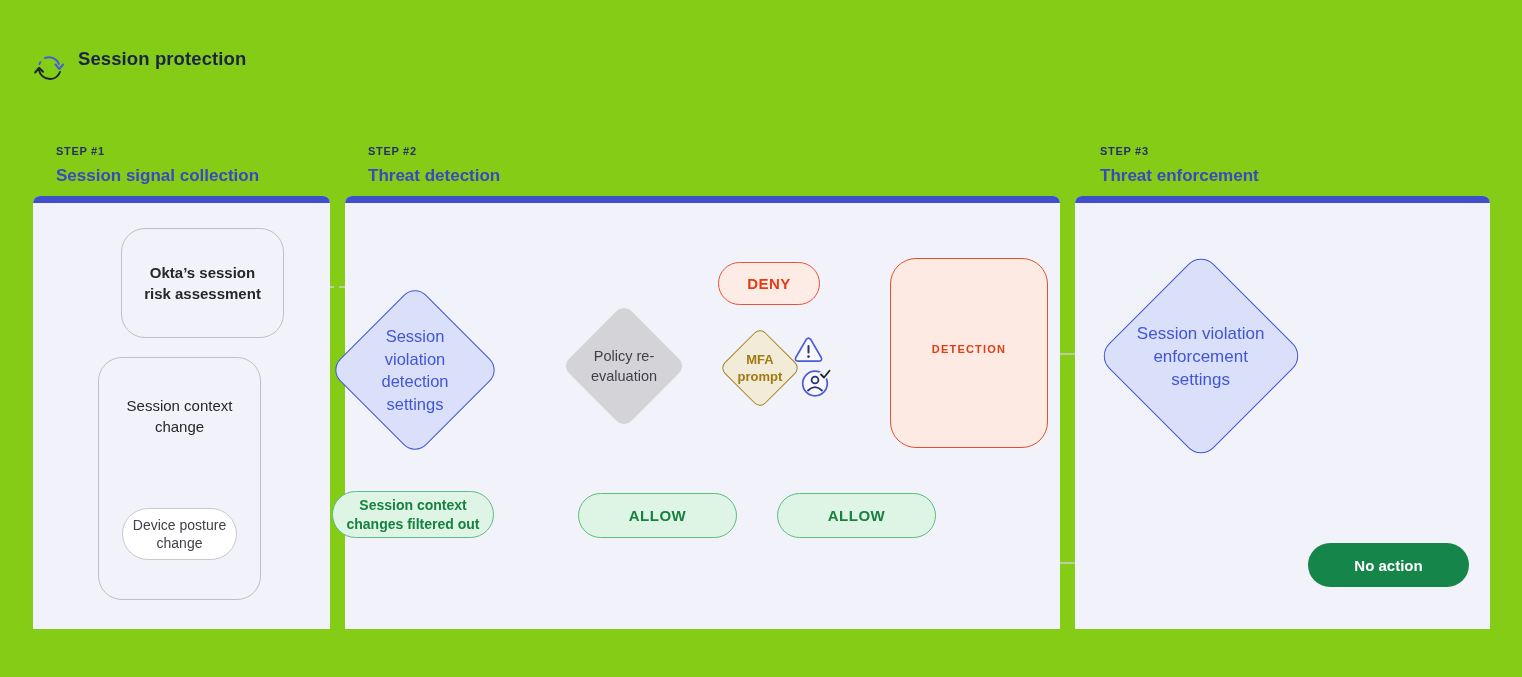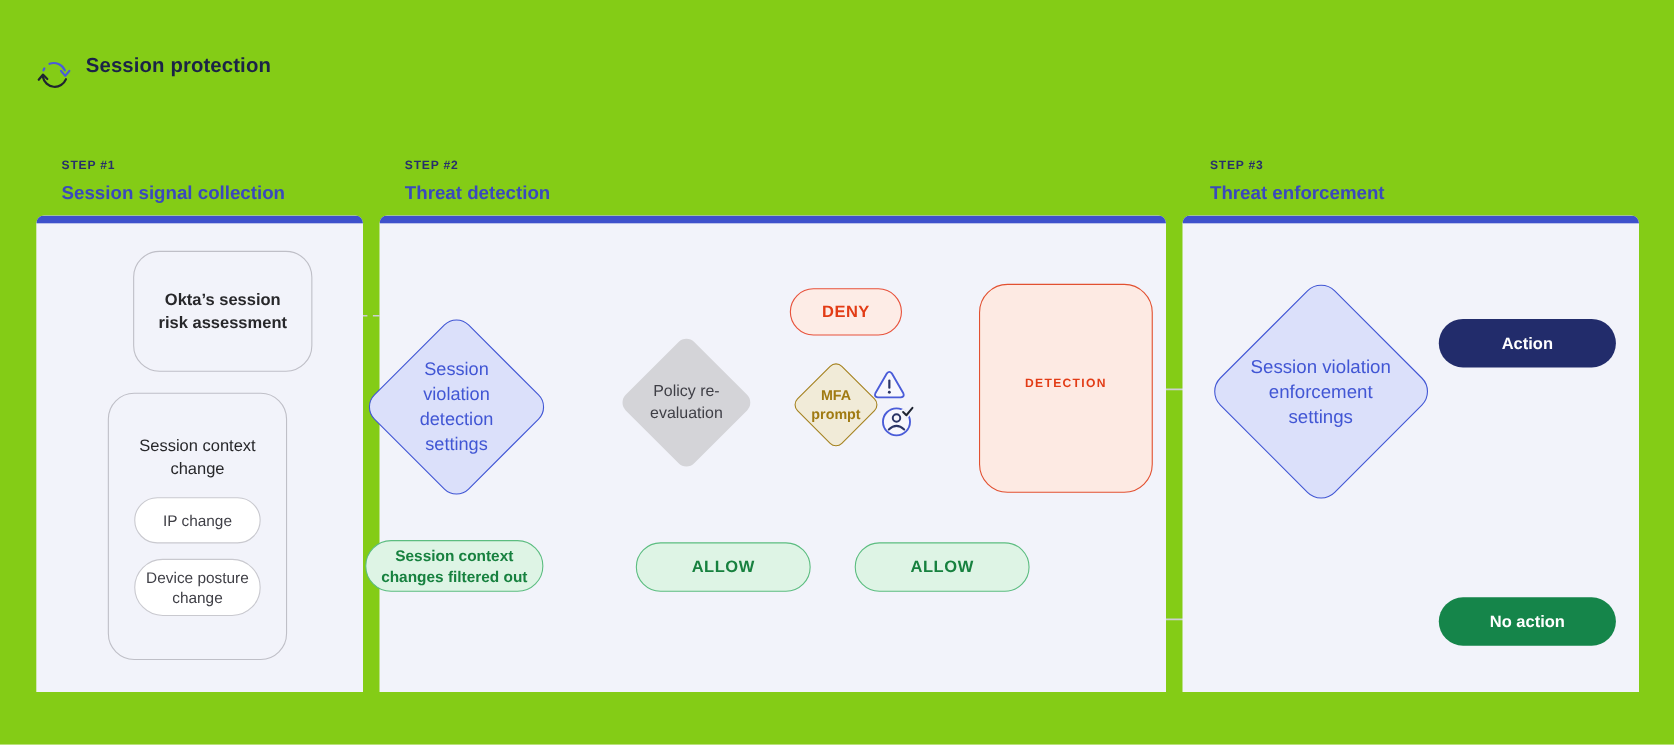--- a/index.html
+++ b/index.html
@@ -166,21 +166,20 @@
   <div class="abs panel panel2">
       <div class="bar"></div>
     </div>
   <div class="abs panel panel3">
       <div class="bar"></div>
     </div>
 
   <div class="abs cnt okta-box">Okta’s session risk assessment</div>
   <div class="abs context-box"></div>
   <div class="abs context-title">Session context change</div>
-  <div class="abs cnt mini-pill ip-pill">IP change</div>
   <div class="abs cnt mini-pill device-pill">Device posture change</div>
 
   <div class="abs cnt diamond d-blue d1">
     <div class="inner">Session violation detection settings</div>
   </div>
   <div class="abs cnt diamond d-policy">
     <div class="inner">Policy re-evaluation</div>
   </div>
   <div class="abs cnt deny-pill">DENY</div>
   <div class="abs cnt diamond d-mfa">
@@ -204,16 +203,15 @@
     <div class="detect-eyebrow">DETECTION</div>
   </div>
 
   <div class="abs cnt green-pill filtered-pill">Session context changes filtered out</div>
   <div class="abs cnt green-pill allow1">ALLOW</div>
   <div class="abs cnt green-pill allow2">ALLOW</div>
 
   <div class="abs cnt diamond d-blue d3">
     <div class="inner">Session violation enforcement settings</div>
   </div>
-  <div class="abs cnt action-pill">Action</div>
   <div class="abs cnt noaction-pill">No action</div>
 
 </div>
 
 </body></html>

